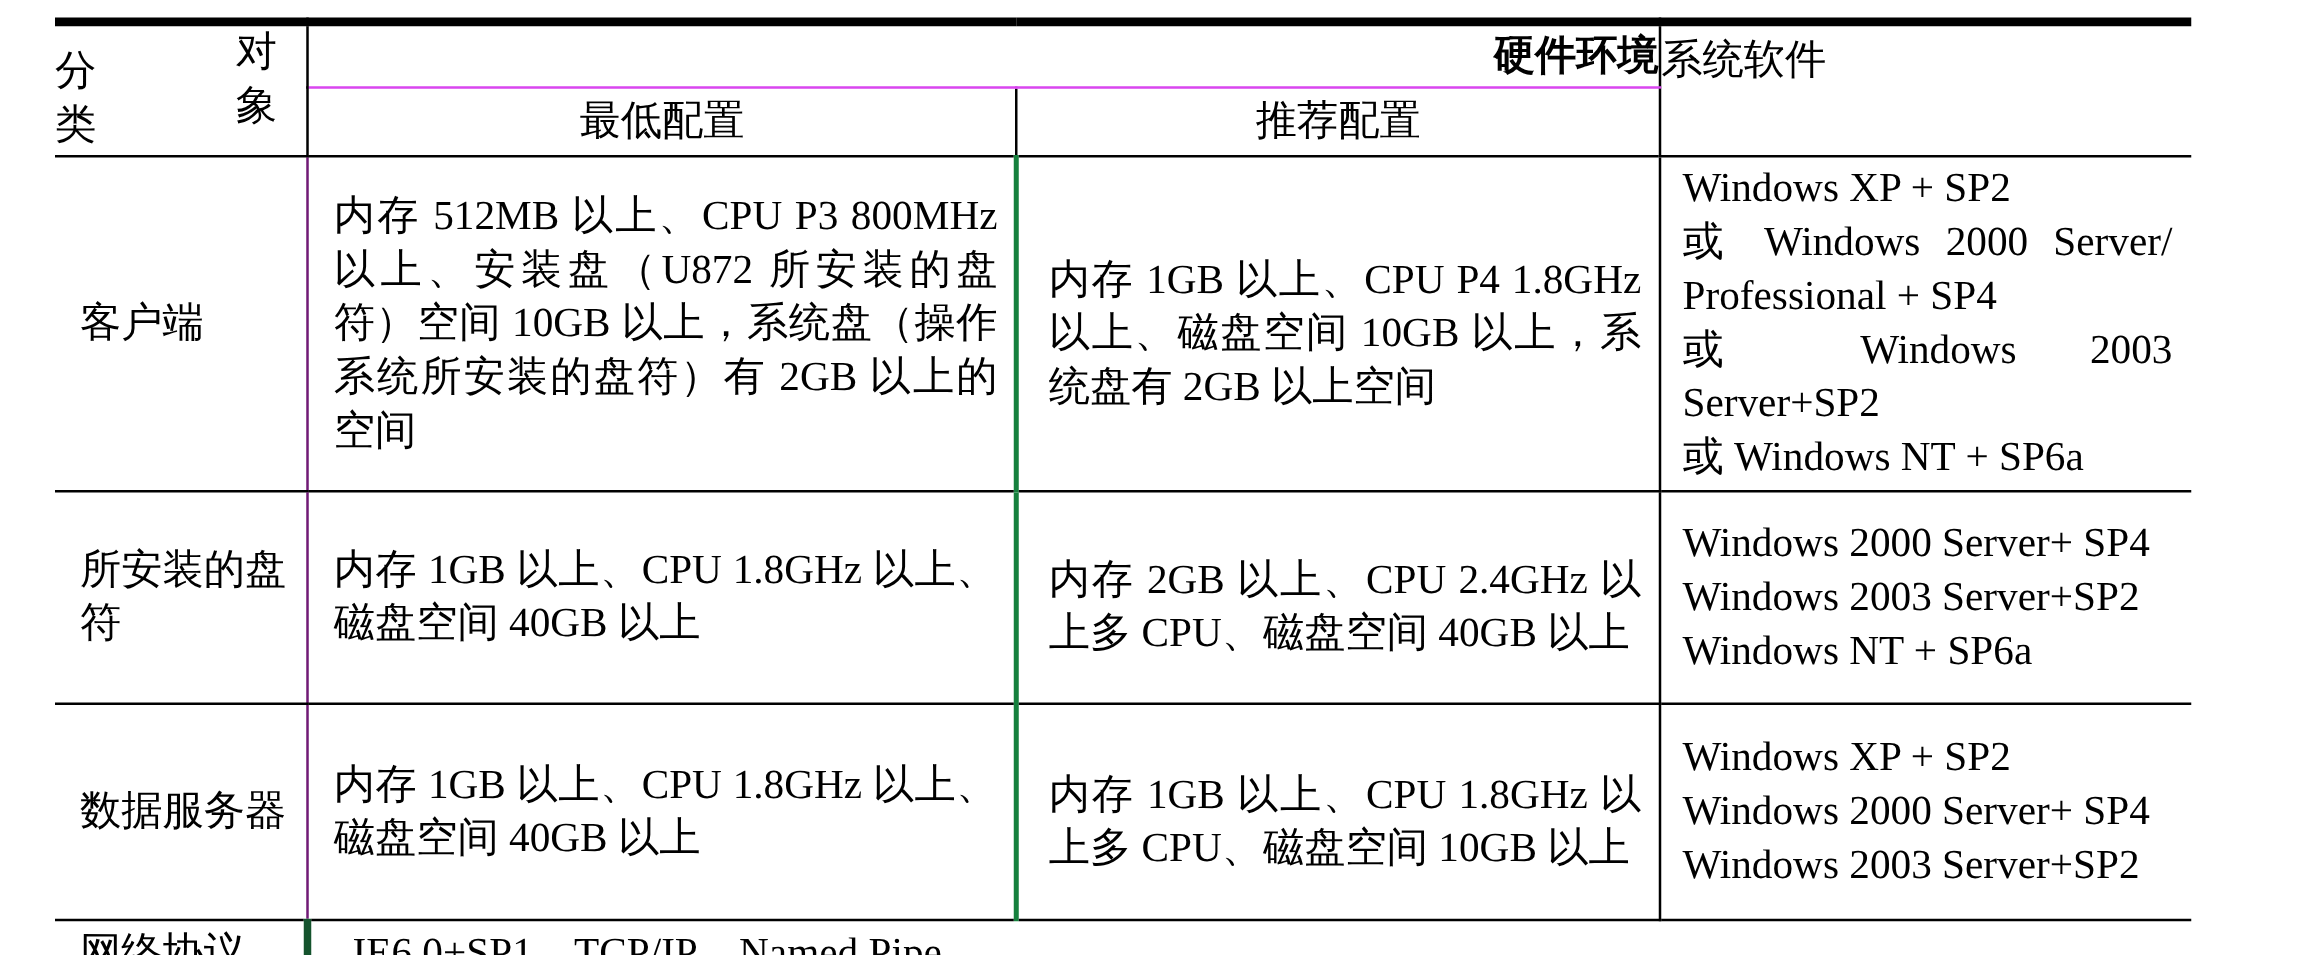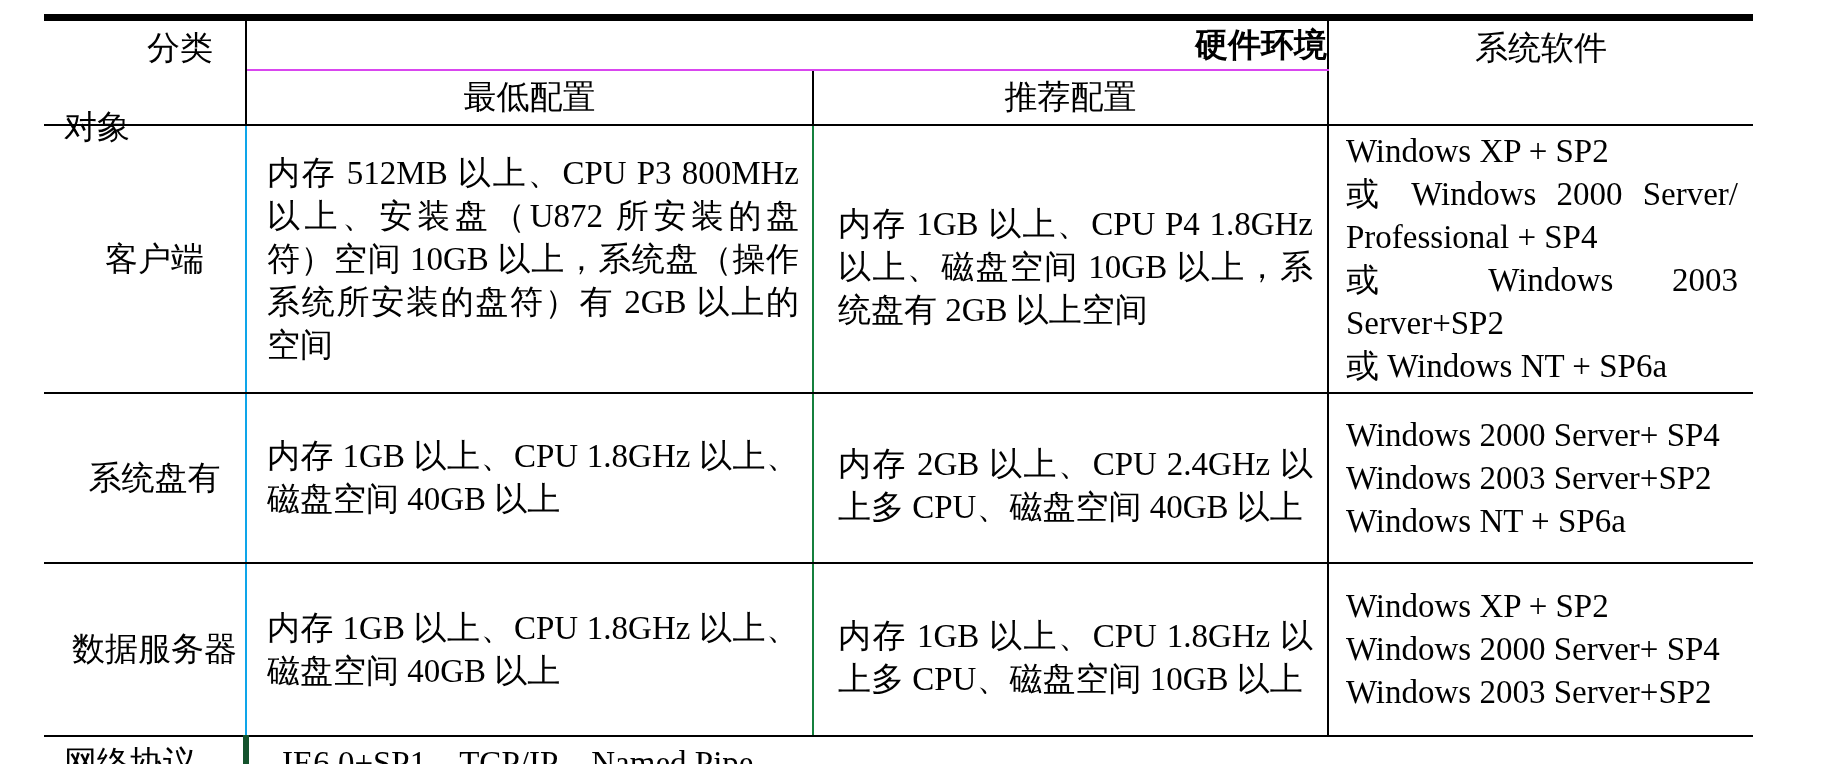--- a/index.html
+++ b/index.html
@@ -34,39 +34,39 @@
   tr.h1 td { height: 48px; }
   tr.h2 td { height: 53px; }
   tr.r1 > td { height: 250px; }
   tr.r2 > td { height: 152px; }
   tr.r3 > td { height: 155px; }
   tr.rf td { height: 53px; }
 
   
   td.corner { border-right: 2px solid #000; vertical-align: top; }
   .corner-inner {
-    display: flex; flex-direction: column; justify-content: space-between;
+    display: flex; flex-direction: row; justify-content: space-between;
     height: 101px;
     gap: 36px;
   }
   .corner-top  { align-self: flex-end;  padding: 6px 32px 0 0; }
   .corner-bot  { align-self: flex-start; padding: 0 0 8px 20px; }
 
   
   td.hw  { text-align: right; border-right: 2px solid #000; border-bottom: 2px solid #d946ef; font-weight: bold; }
-  td.sys { text-align: center; vertical-align: top; padding-top: 6px; }
+  td.sys { text-align: left; vertical-align: top; padding-top: 6px; }
   td.sub { text-align: center; border-right: 2px solid #000; }
 
   
   tr.h2 td, td.corner, td.sys { border-bottom: 2px solid #000; }
 
   
   tr.r1 > td, tr.r2 > td, tr.r3 > td { border-bottom: 2px solid #000; }
-  td.cat { border-right: 2px solid #0ea5e9; padding-left: 20px; text-align: center; }
-  td.cfg { border-right: 2px solid #15803d; padding: 0 13px 0 20px; }
+  td.cat { border-right: 2px solid #701a75; padding-left: 20px; }
+  td.cfg { border-right: 4px solid #15803d; padding: 0 13px 0 20px; }
   td.cfg2 { border-right: 2px solid #000; padding: 16px 14px 0 24px; }
   .just { text-align: justify; text-justify: inter-ideograph; }
   td.sw { padding: 0 15px 0 17px; margin-top: 44px; }
   td.sw .swline { text-align: justify; }
 
   
   td.fcat { border-right: 6px solid #14532d; padding-left: 20px; }
   td.fval { padding-left: 33px; }
 </style>
 </head>
@@ -106,21 +106,21 @@
         </td>
         <td class="sw">
           <div class="swline">Windows XP + SP2</div>
           <div class="swline">或 Windows 2000 Server/ Professional + SP4</div>
           <div class="swline">或 Windows 2003 Server+SP2</div>
           <div class="swline">或 Windows NT + SP6a</div>
         </td>
       </tr>
 
       <tr class="r2">
-        <td class="cat">系统盘有</td>
+        <td class="cat">所安装的盘符</td>
         <td class="cfg">
           <div class="just">内存 1GB 以上、CPU 1.8GHz 以上、磁盘空间 40GB 以上</div>
         </td>
         <td class="cfg2">
           <div class="just">内存 2GB 以上、CPU 2.4GHz 以上多 CPU、磁盘空间 40GB 以上</div>
         </td>
         <td class="sw">
           <div class="swline">Windows 2000 Server+ SP4</div>
           <div class="swline">Windows 2003 Server+SP2</div>
           <div class="swline">Windows NT + SP6a</div>

